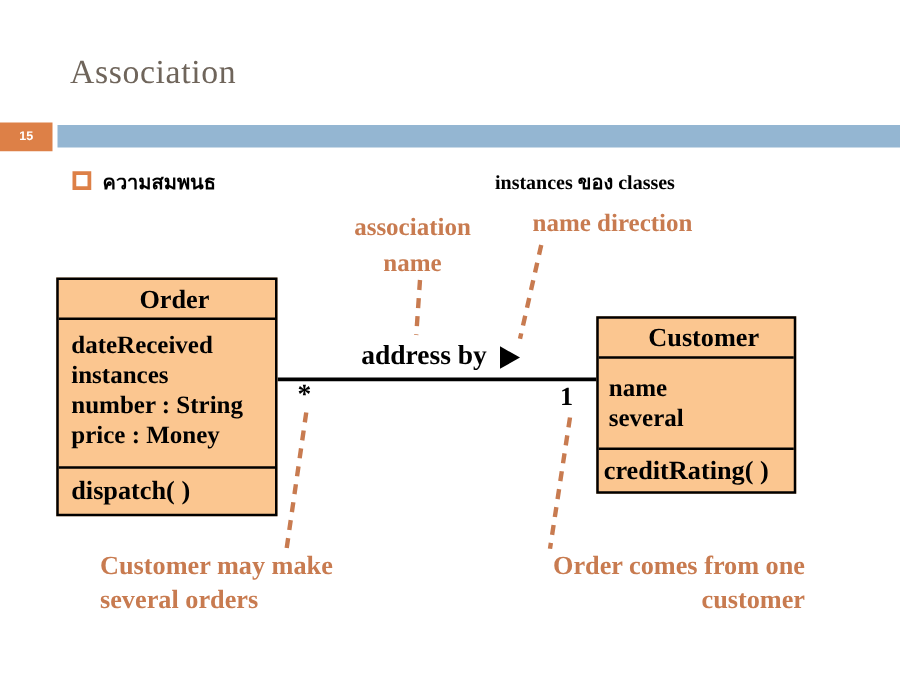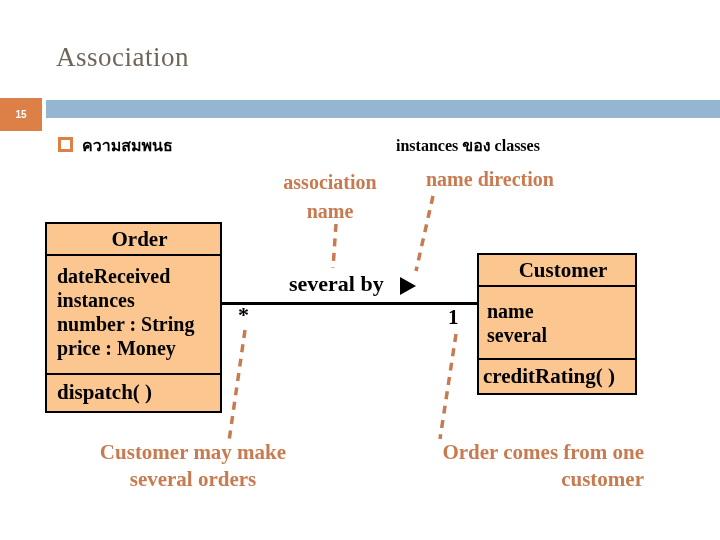--- a/index.html
+++ b/index.html
@@ -5,21 +5,21 @@
   html,body{margin:0;padding:0;background:#e8e8e8;}
   .slide{
     position:relative;width:720px;height:540px;background:#ffffff;
     overflow:hidden;font-family:"Liberation Serif","DejaVu Serif",serif;
   }
   .slide-title{
     position:absolute;left:56px;top:42px;font-size:27px;font-weight:400;
     color:#6f655b;letter-spacing:0.5px;
   }
   .page-badge{
-    position:absolute;left:0;top:98px;width:42px;height:33px;background:#dd8047;
+    position:absolute;left:0;top:98px;width:42px;height:23px;background:#dd8047;
     color:#ffffff;font-size:10px;font-weight:700;display:flex;align-items:center;
     justify-content:center;font-family:"Liberation Sans",sans-serif;
   }
   .header-bar{
     position:absolute;left:46px;top:100px;width:674px;height:18px;background:#94b6d2;
   }
   .bullet-square{
     position:absolute;left:58px;top:137px;width:9px;height:9px;
     border:3px solid #dd8047;background:#ffffff;
   }
@@ -28,21 +28,21 @@
     white-space:nowrap;
   }
   .seg1{left:82px;} .seg2{left:220px;} .seg3{left:396px;}
   .callout{
     position:absolute;color:#c87b50;font-weight:700;font-size:20px;
     white-space:nowrap;
   }
   .assoc-name{left:267px;top:168px;width:126px;text-align:center;line-height:29px;white-space:normal;}
   .name-direction{left:426px;top:168px;}
   .note{font-size:21px;line-height:27px;white-space:normal;}
-  .note-left{left:80px;top:439px;width:226px;text-align:center;}
+  .note-left{left:80px;top:439px;width:226px;text-align:left;}
   .note-right{left:404px;top:439px;width:240px;text-align:right;}
   .uml-class{
     position:absolute;background:#fbc690;border:2px solid #000000;
     display:flex;flex-direction:column;box-sizing:border-box;color:#000000;
   }
   .order-box{left:45px;top:222px;width:177px;height:191px;}
   .customer-box{left:477px;top:253px;width:160px;height:142px;}
   .cls-title{
     border-bottom:2px solid #000000;text-align:center;font-size:21px;font-weight:700;
     padding:3px 0 2px 12px;
@@ -96,21 +96,21 @@
   <div class="callout name-direction">name direction</div>
 
   <svg class="leader-overlay" viewBox="0 0 720 540" xmlns="http://www.w3.org/2000/svg">
     <line x1="336" y1="224" x2="333" y2="268" stroke="#c87b50" stroke-width="3.5" stroke-dasharray="8 6.5"></line>
     <line x1="433" y1="196" x2="416" y2="271" stroke="#c87b50" stroke-width="3.5" stroke-dasharray="8 6.5"></line>
     <line x1="245" y1="330" x2="229" y2="441" stroke="#c87b50" stroke-width="3.5" stroke-dasharray="8 6.5"></line>
     <line x1="456" y1="334" x2="440" y2="439" stroke="#c87b50" stroke-width="3.5" stroke-dasharray="8 6.5"></line>
   </svg>
 
   <div class="assoc-line"></div>
-  <div class="assoc-label">several by</div>
+  <div class="assoc-label">address by</div>
   <div class="direction-arrow"></div>
   <div class="mult mult-star">*</div>
   <div class="mult mult-one">1</div>
 
   <div class="uml-class order-box">
     <div class="cls-title">Order</div>
     <div class="cls-attrs">
       <div>dateReceived</div>
       <div>instances</div>
       <div>number : String</div>

